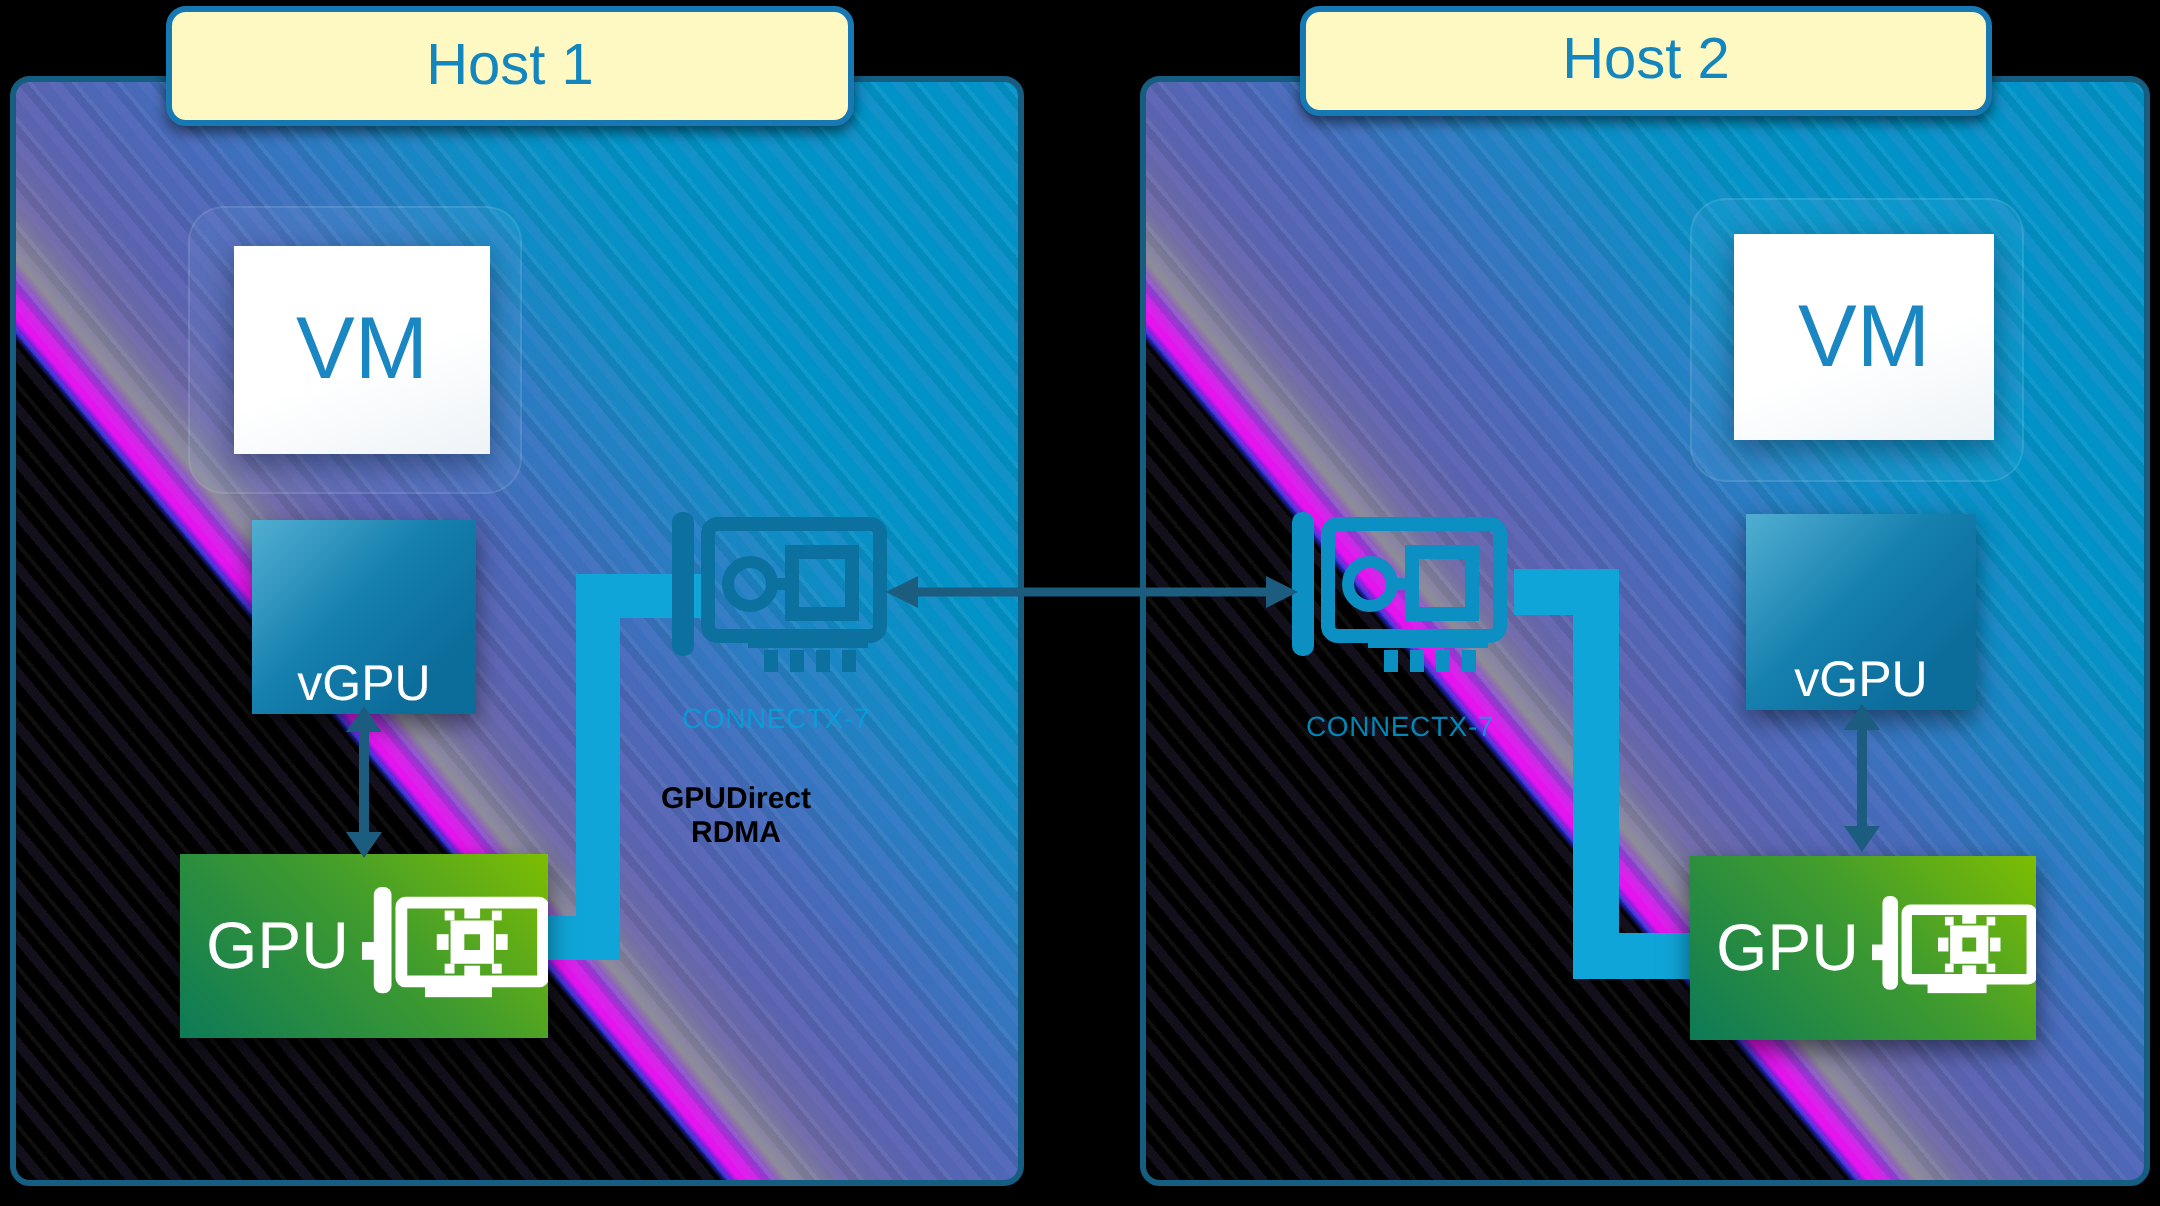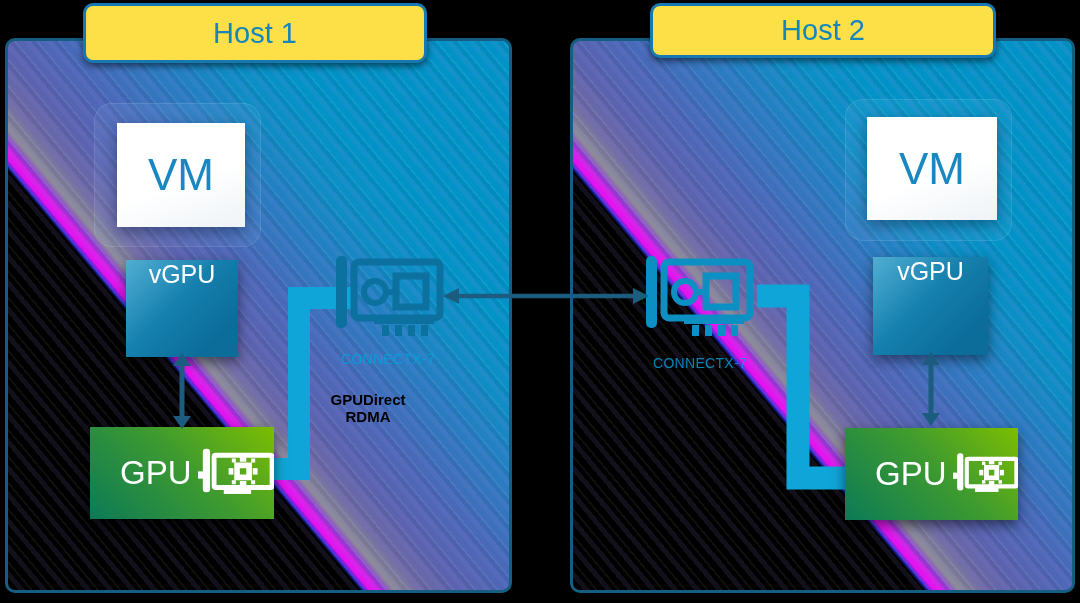--- a/index.html
+++ b/index.html
@@ -17,43 +17,43 @@
         rgba(150,130,215,0.12) 8px 13px,
         rgba(0,0,0,0.05) 13px 17px),
       linear-gradient(50deg,
         #000 0%, #000 36.6%,
         #2a2ad0 37.0%, #e414ee 37.6%, #e414ee 38.4%,
         #8f43d6 39.2%, #8d8d97 40.2%,
         #6e6aa6 43%, #5a63b0 47%, #4a68b8 53%,
         #2a7cc2 61%, #0e8dc5 68%, #0193c7 75%, #0193c7 100%);
   }
   .host-label{
-    position:absolute;background:#fde047;border:3px solid #1779b3;border-radius:10px;
+    position:absolute;background:#fef9c3;border:3px solid #1779b3;border-radius:10px;
     box-sizing:border-box;display:flex;align-items:center;justify-content:center;
     color:#1486be;font-size:29px;box-shadow:0 3px 7px rgba(0,0,0,0.55);z-index:6;
   }
   .vm-glow{
     position:absolute;border-radius:18px;background:rgba(160,220,255,0.08);
     border:1px solid rgba(255,255,255,0.10);z-index:2;
   }
   .vm-box{
     position:absolute;background:linear-gradient(160deg,#ffffff 55%,#eef3f7);
     display:flex;align-items:center;justify-content:center;color:#1a87c2;font-size:44px;
     box-shadow:0 5px 14px rgba(0,20,40,0.4);z-index:3;
   }
   .vgpu-box{
     position:absolute;
     background:linear-gradient(135deg,rgba(255,255,255,0.22),rgba(255,255,255,0) 45%),
                linear-gradient(135deg,#2096c4 0%,#0c6d9b 80%);
-    display:flex;align-items:flex-start;justify-content:center;color:#fff;font-size:25px;
+    display:flex;align-items:flex-end;justify-content:center;color:#fff;font-size:25px;
     box-shadow:0 5px 12px rgba(0,0,0,0.45);z-index:3;
   }
   .gpu-box{
     position:absolute;background:linear-gradient(45deg,#0c7a57 0%,#3f9b2e 55%,#7dbd01 100%);
-    display:flex;align-items:center;box-sizing:border-box;padding-left:30px;
+    display:flex;align-items:center;box-sizing:border-box;padding-left:13px;
     color:#fff;font-size:33px;box-shadow:0 5px 12px rgba(0,0,0,0.5);z-index:3;
   }
   .gpu-box .gpu-text{margin-right:6px;}
   .pipe{position:absolute;z-index:2;}
   .pipe path{fill:none;stroke:#10a5d8;stroke-linejoin:miter;stroke-linecap:butt;}
   .nic{position:absolute;z-index:3;}
   .nic-h1{color:#0c719f;}
   .nic-h2{color:#0c8fc2;}
   .connectx{
     position:absolute;text-align:center;font-weight:normal;font-size:14px;

